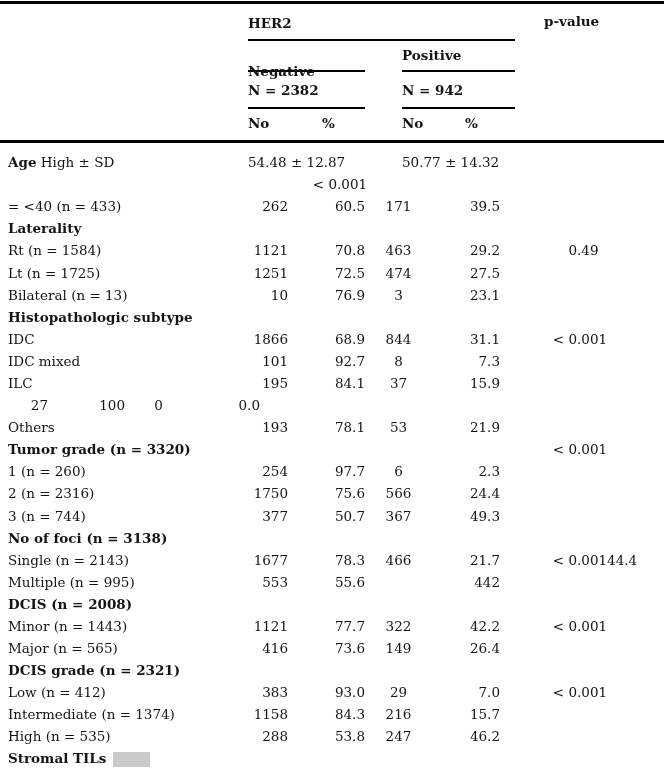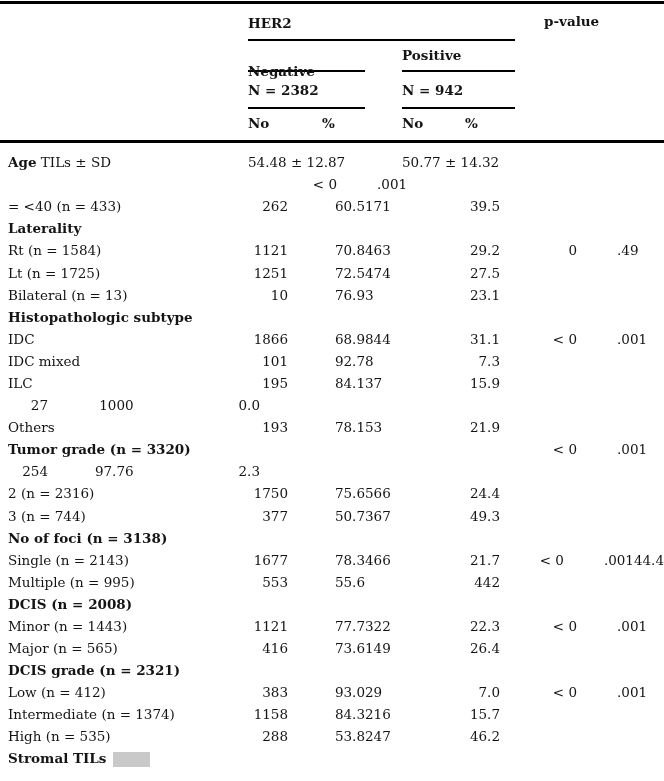--- a/index.html
+++ b/index.html
@@ -30,25 +30,25 @@
   .h-no1{left:248px;top:115px;}
   .h-pct1{left:322px;top:115px;}
   .h-no2{left:402px;top:115px;}
   .h-pct2{left:465px;top:115px;}
   .tbody{position:absolute;left:0;top:151px;width:664px;}
   .row{display:flex;height:22.1px;align-items:center;}
   .c{box-sizing:border-box;white-space:nowrap;overflow:visible;}
   .label{width:240px;padding-left:8px;}
   .c1{width:48px;text-align:right;}
   .c2{width:77px;text-align:right;}
-  .c3{width:67px;text-align:left;}
+  .c3{width:67px;text-align:center;}
   .c4{width:68px;text-align:right;}
   .c5{width:164px;display:flex;}
   .p-pre{width:77px;text-align:right;white-space:pre;}
-  .p-post{text-align:left;white-space:pre;margin-left:40px;}
+  .p-post{text-align:left;white-space:pre;}
   .c1.span{width:125px;text-align:left;padding-left:8px;}
   .c3.span2{width:135px;text-align:left;padding-left:37px;}
   .lb{font-weight:bold;}
   .hl-box{display:none;width:37px;height:15px;background:#c9c9c9;vertical-align:middle;margin-left:7px;}
   .hl-box.on{display:inline-block;}
 </style>
 </head>
 <body>
 
 <div class="page">
@@ -68,21 +68,21 @@
   <div class="hdr h-nneg">N = 2382</div>
   <div class="hdr h-npos">N = 942</div>
   <div class="hdr h-no1">No</div>
   <div class="hdr h-pct1">%</div>
   <div class="hdr h-no2">No</div>
   <div class="hdr h-pct2">%</div>
 
   <div class="tbody">
       <div class="row">
       <div class="c label">
-        <span class="lb">Age</span><span class="lr"> TILs ± SD</span>
+        <span class="lb">Age</span><span class="lr"> High ± SD</span>
       </div>
       <div class="c c1 span">54.48 ± 12.87</div>
 
       <div class="c c3 span2">50.77 ± 14.32</div>
 
       <div class="c c5">
         <span class="p-pre"></span>
           <span class="p-post"></span>
       </div>
     </div>
@@ -243,20 +243,23 @@
       <div class="c c1"></div>
       <div class="c c2"></div>
       <div class="c c3"></div>
       <div class="c c4"></div>
       <div class="c c5">
         <span class="p-pre">&lt; 0</span>
           <span class="p-post">.001</span>
       </div>
     </div>
       <div class="row">
+      <div class="c label">
+        <span class="lb"></span><span class="lr">1 (n = 260)</span>
+      </div>
       <div class="c c1">254</div>
       <div class="c c2">97.7</div>
       <div class="c c3">6</div>
       <div class="c c4">2.3</div>
       <div class="c c5">
         <span class="p-pre"></span>
           <span class="p-post"></span>
       </div>
     </div>
       <div class="row">
@@ -337,21 +340,21 @@
           <span class="p-post"></span>
       </div>
     </div>
       <div class="row">
       <div class="c label">
         <span class="lb"></span><span class="lr">Minor (n = 1443)</span>
       </div>
       <div class="c c1">1121</div>
       <div class="c c2">77.7</div>
       <div class="c c3">322</div>
-      <div class="c c4">22.3</div>
+      <div class="c c4">42.2</div>
       <div class="c c5">
         <span class="p-pre">&lt; 0</span>
           <span class="p-post">.001</span>
       </div>
     </div>
       <div class="row">
       <div class="c label">
         <span class="lb"></span><span class="lr">Major (n = 565)</span>
       </div>
       <div class="c c1">416</div>

